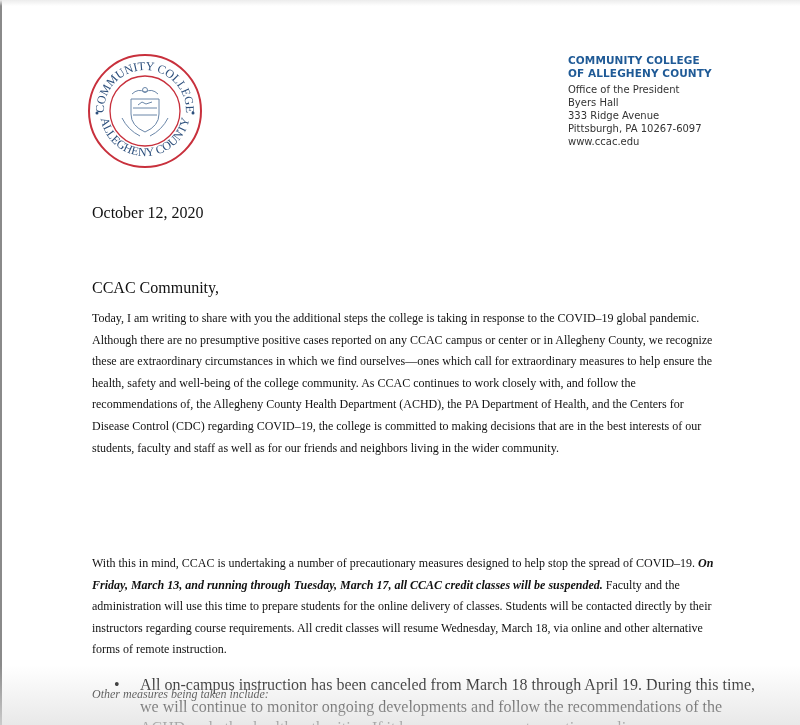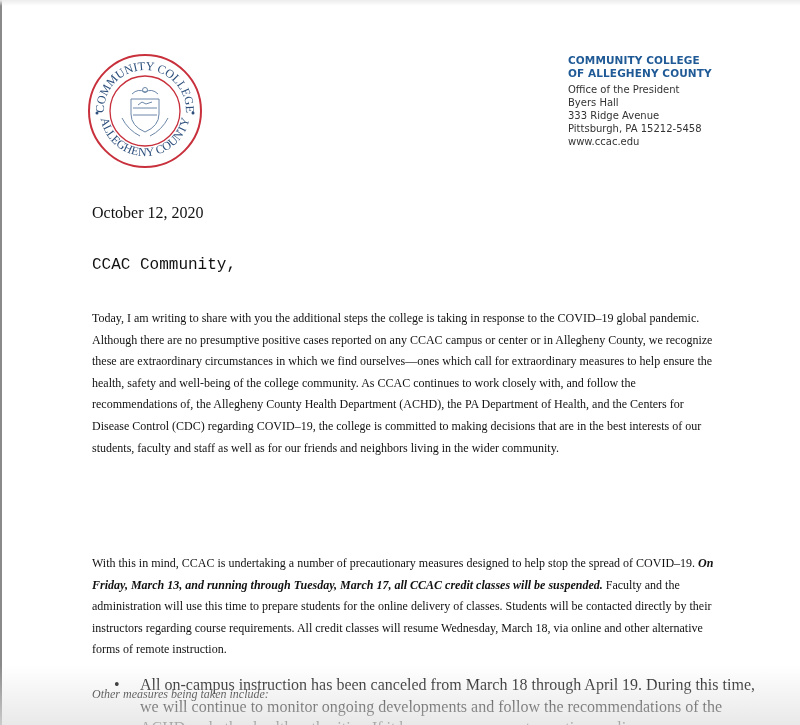--- a/index.html
+++ b/index.html
@@ -14,21 +14,21 @@
   .bottom-fade { position: absolute; left: 0; bottom: 0; width: 800px; height: 60px; background: linear-gradient(rgba(255,255,255,0), rgba(225,225,225,0.75)); pointer-events: none; }
 
   .seal { position: absolute; left: 86px; top: 52px; width: 118px; height: 118px; }
 
   .letterhead { position: absolute; left: 568px; top: 54px; font-family: "DejaVu Sans", sans-serif; }
   .lh-name { color: #1f5a96; font-weight: bold; font-size: 10.5px; line-height: 13px; letter-spacing: 0.1px; }
   .lh-line { color: #333; font-size: 10px; line-height: 13px; }
   .lh-gap { height: 3px; }
 
   .date { position: absolute; left: 92px; top: 204px; font-size: 16px; }
-  .greeting { position: absolute; left: 92px; top: 256px; font-size: 16px; font-family: Liberation Mono, monospace; }
+  .greeting { position: absolute; left: 92px; top: 279px; font-size: 16px; }
   .para { position: absolute; left: 92px; width: 626px; font-size: 12px; line-height: 21.6px; }
   .p1 { top: 308px; }
   .p2 { top: 517px; margin-top: 36px; }
   .p3 { top: 684px; font-style: italic; }
   .emph { font-weight: bold; font-style: italic; }
   ul.measures { position: absolute; left: 92px; top: 674px; width: 626px; margin: 0; padding: 0 0 0 48px; list-style: none; font-size: 16px; line-height: 21.6px; }
   ul.measures li { position: relative; }
   ul.measures li::before { content: "•"; position: absolute; left: -26px; }
 </style>
 </head>
@@ -64,21 +64,21 @@
   </g>
 </svg>
 
 <div class="letterhead">
   <div class="lh-name">COMMUNITY COLLEGE</div>
   <div class="lh-name">OF ALLEGHENY COUNTY</div>
   <div class="lh-gap"></div>
   <div class="lh-line">Office of the President</div>
   <div class="lh-line">Byers Hall</div>
   <div class="lh-line">333 Ridge Avenue</div>
-  <div class="lh-line">Pittsburgh, PA 15212-5458</div>
+  <div class="lh-line">Pittsburgh, PA 10267-6097</div>
   <div class="lh-line">www.ccac.edu</div>
 </div>
 
 <div class="date">October 12, 2020</div>
 <div class="greeting">CCAC Community,</div>
 
 <div class="para p1">Today, I am writing to share with you the additional steps the college is taking in response to the COVID–19 global pandemic. Although there are no presumptive positive cases reported on any CCAC campus or center or in Allegheny County, we recognize these are extraordinary circumstances in which we find ourselves—ones which call for extraordinary measures to help ensure the health, safety and well-being of the college community. As CCAC continues to work closely with, and follow the recommendations of, the Allegheny County Health Department (ACHD), the PA Department of Health, and the Centers for Disease Control (CDC) regarding COVID–19, the college is committed to making decisions that are in the best interests of our students, faculty and staff as well as for our friends and neighbors living in the wider community.</div>
 
 <div class="para p2"><span>With this in mind, CCAC is undertaking a number of precautionary measures designed to help stop the spread of COVID–19. </span><span class="emph">On Friday, March 13, and running through Tuesday, March 17, all CCAC credit classes will be suspended.</span><span> Faculty and the administration will use this time to prepare students for the online delivery of classes. Students will be contacted directly by their instructors regarding course requirements. All credit classes will resume Wednesday, March 18, via online and other alternative forms of remote instruction.</span></div>
 

